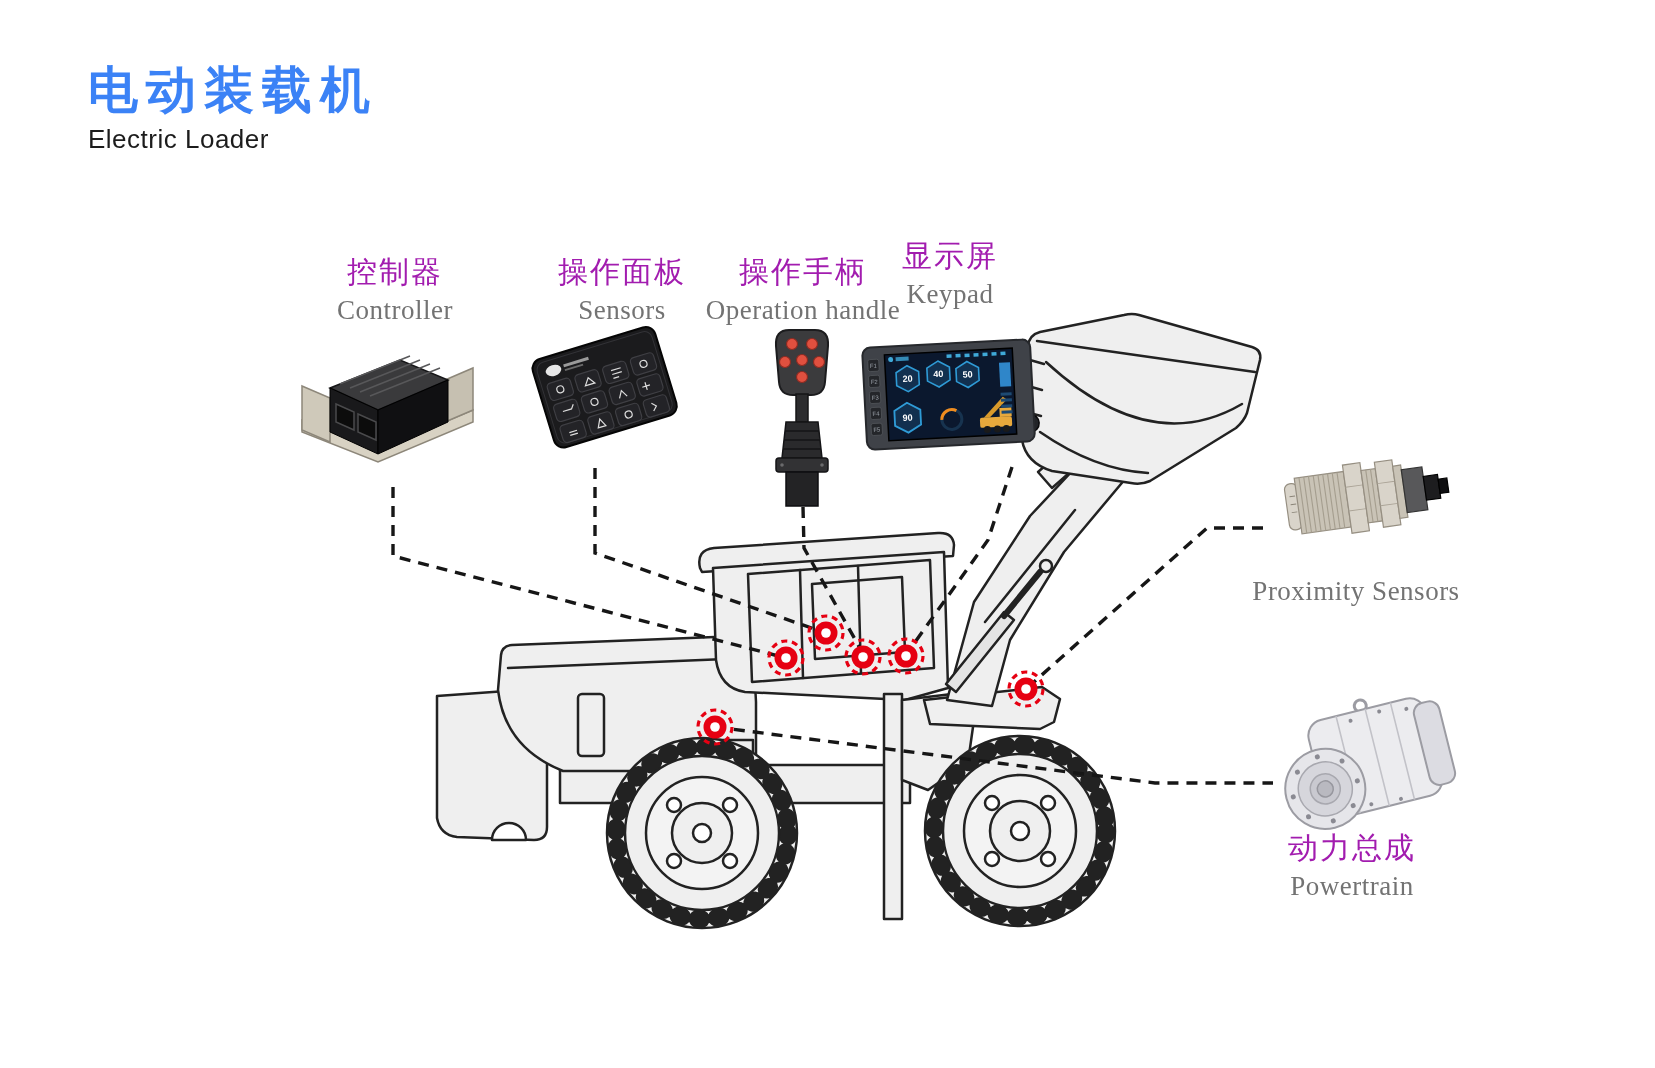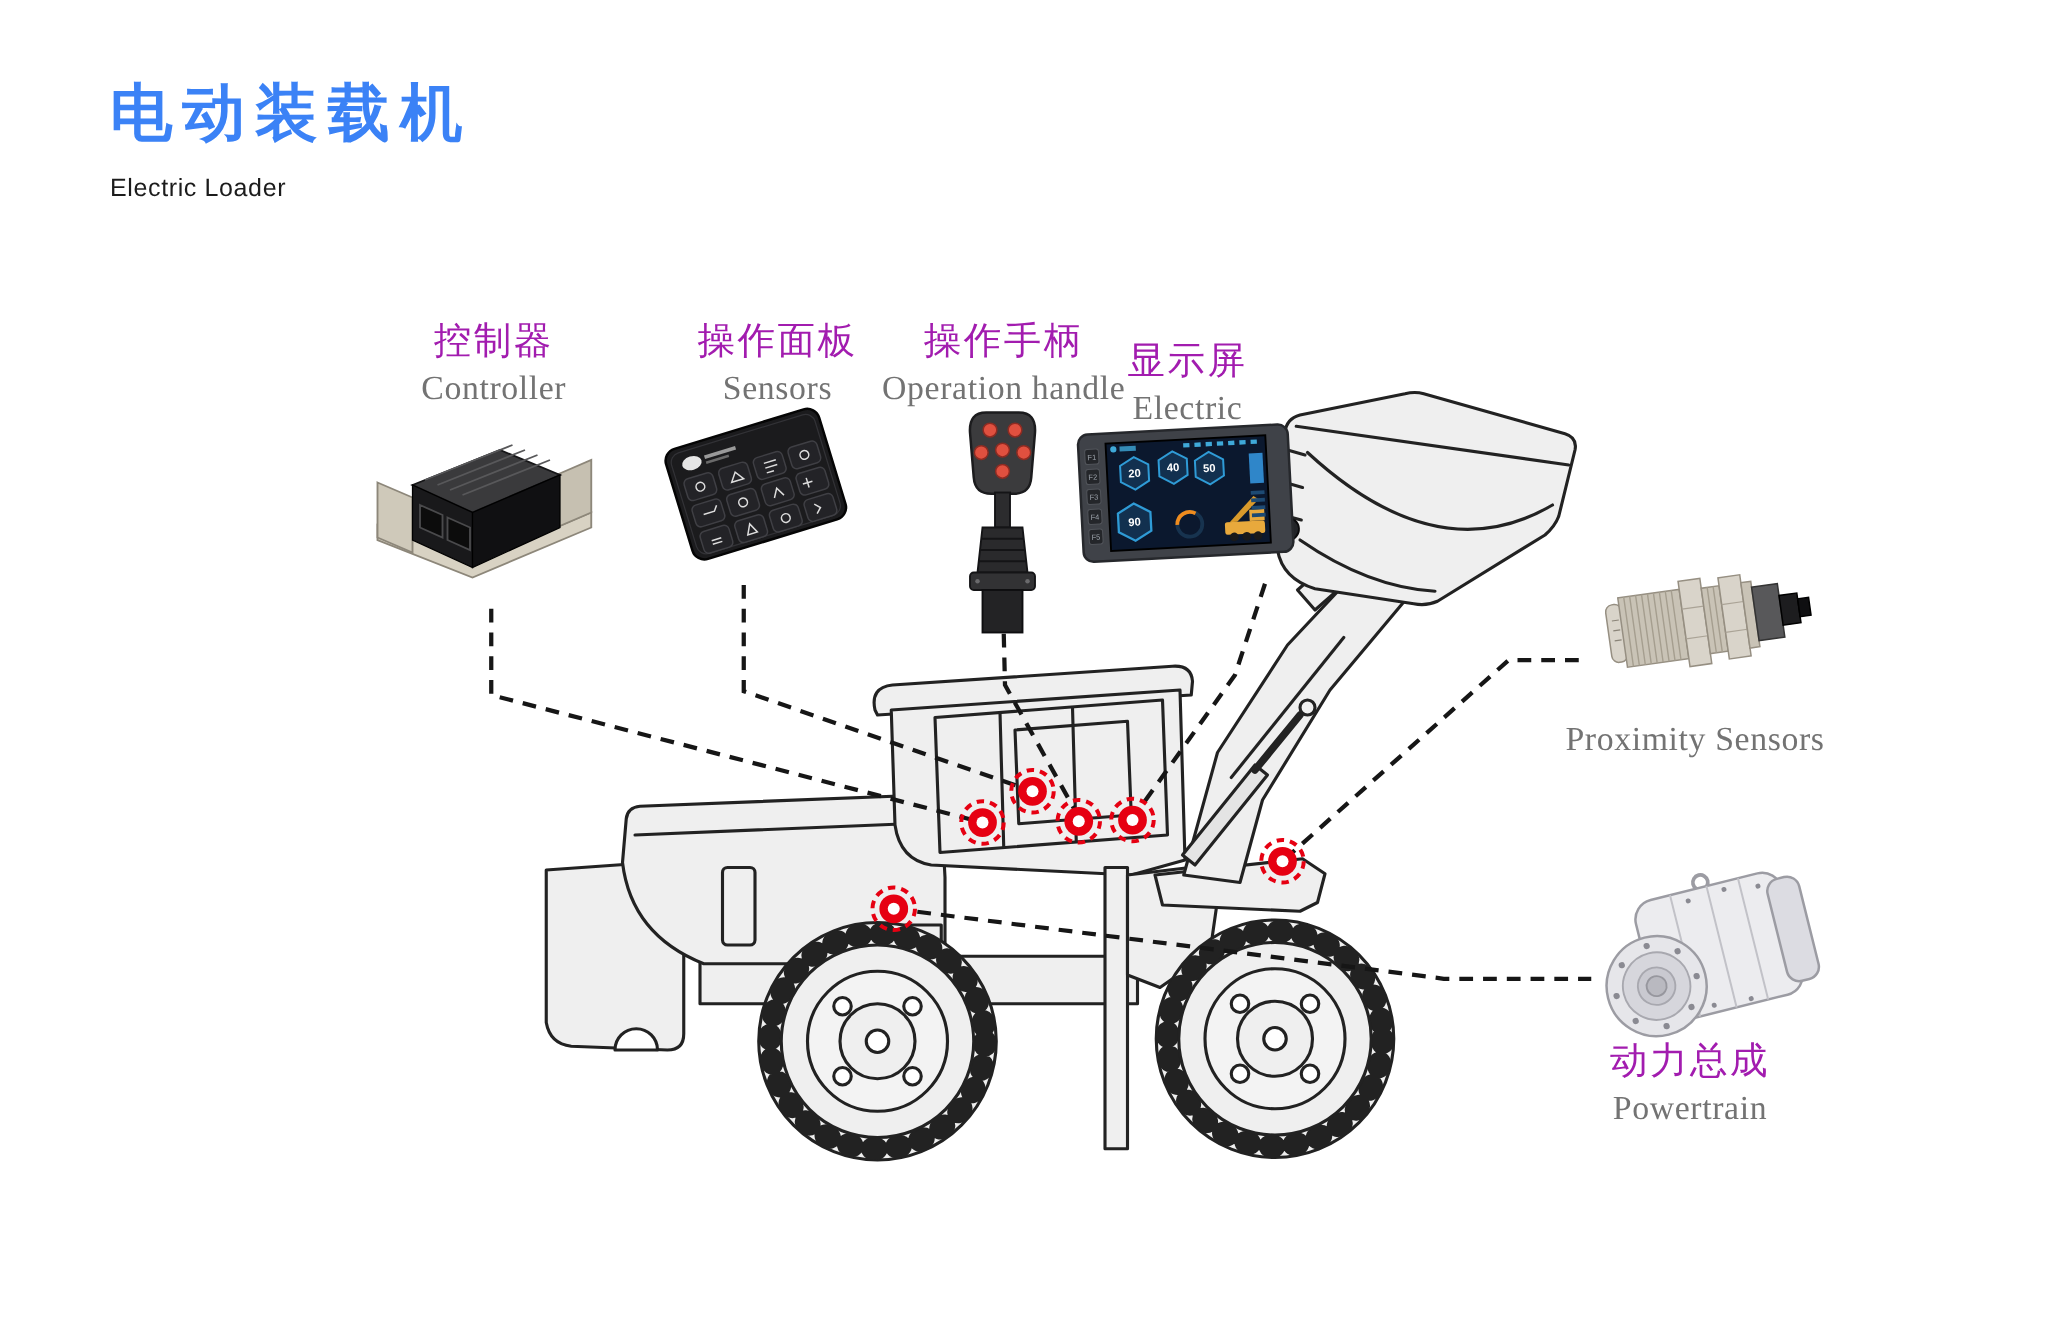--- a/index.html
+++ b/index.html
@@ -5,21 +5,21 @@
   html,body{margin:0;padding:0;background:#ffffff;}
   body{width:1655px;height:1068px;position:relative;overflow:hidden;
        font-family:"Liberation Sans", sans-serif;}
   .stage{position:absolute;inset:0;width:1655px;height:1068px;}
   svg.scene{position:absolute;left:0;top:0;}
 
   
   .hdr{position:absolute;left:88px;top:62px;}
   .hdr h1{margin:0;font-size:50px;font-weight:700;color:#3b82f6;
           letter-spacing:8px;line-height:1.15;}
-  .hdr .sub{font-size:20px;color:#1c1c1c;margin-top:20px;letter-spacing:0.5px;}
+  .hdr .sub{font-size:26px;color:#1c1c1c;margin-top:4px;letter-spacing:0.5px;}
 
   
   .comp-label{position:absolute;text-align:center;transform:translateX(-50%);white-space:nowrap;}
   .comp-label .zh{font-size:30px;color:#a21caf;letter-spacing:2px;font-weight:500;}
   .comp-label .en{font-size:27px;color:#737373;margin-top:2px;letter-spacing:0.5px;font-family:Liberation Serif, serif;}
 </style>
 </head>
 <body>
 
 <div class="stage">
@@ -297,23 +297,23 @@
   <div class="comp-label" style="left:590px;top:252px;margin-left:32px;">
     <div class="zh">操作面板</div>
     <div class="en">Sensors</div>
   </div>
 
   <div class="comp-label" style="left:803px;top:252px;">
     <div class="zh">操作手柄</div>
     <div class="en">Operation handle</div>
   </div>
 
-  <div class="comp-label" style="left:950px;top:268px;">
+  <div class="comp-label" style="left:950px;top:236px;">
     <div class="zh">显示屏</div>
-    <div class="en">Electric</div>
+    <div class="en">Keypad</div>
   </div>
 
   <div class="comp-label" style="left:1356px;top:574px;">
     <div class="en">Proximity Sensors</div>
   </div>
 
   <div class="comp-label" style="left:1352px;top:828px;">
     <div class="zh">动力总成</div>
     <div class="en">Powertrain</div>
   </div>

